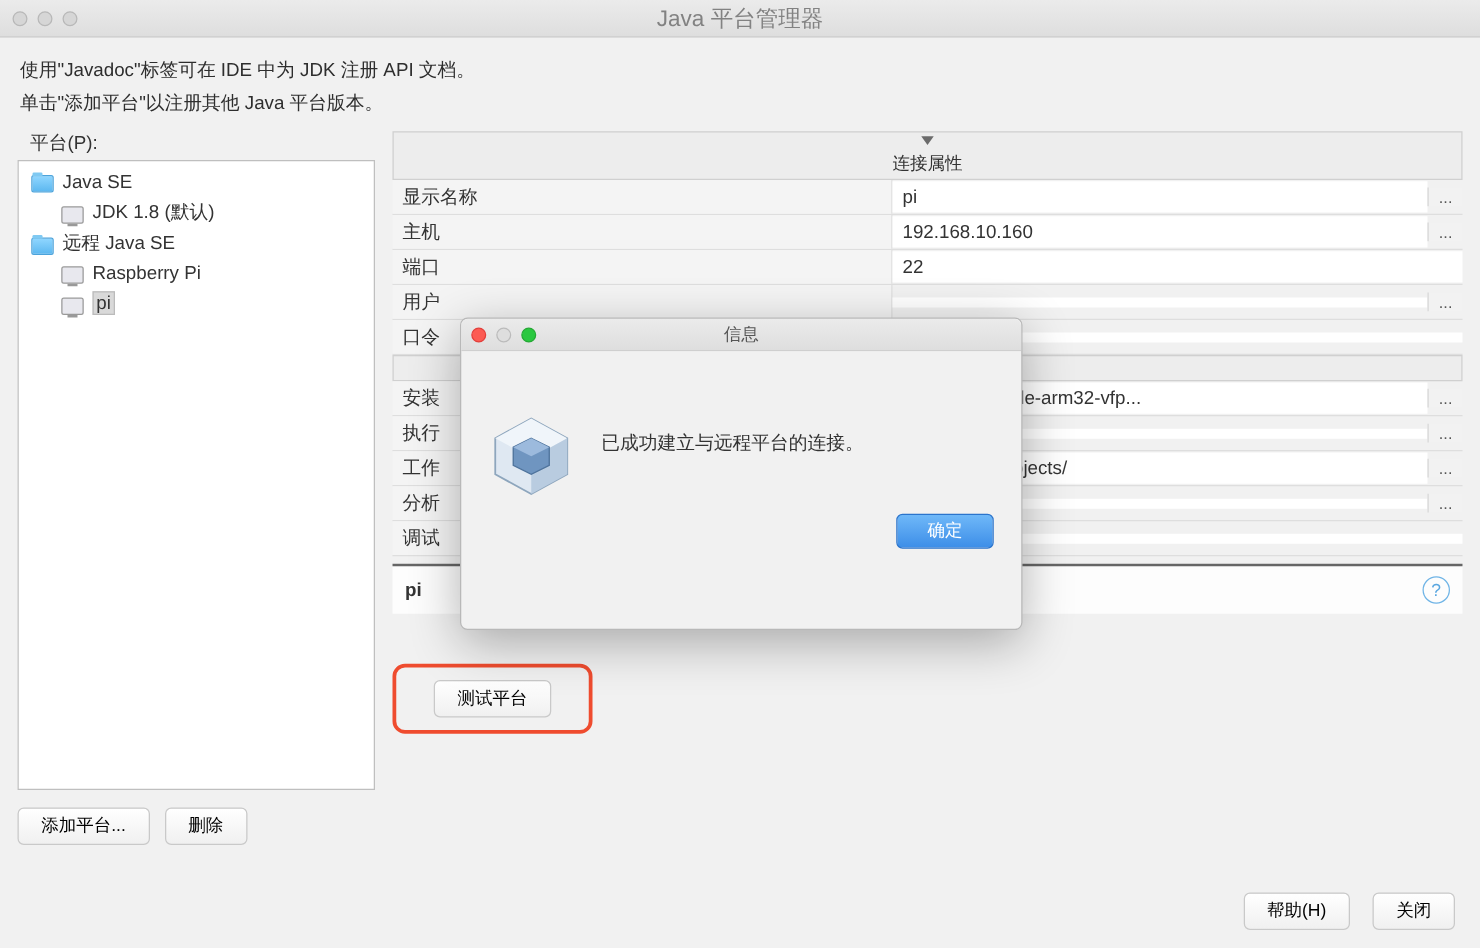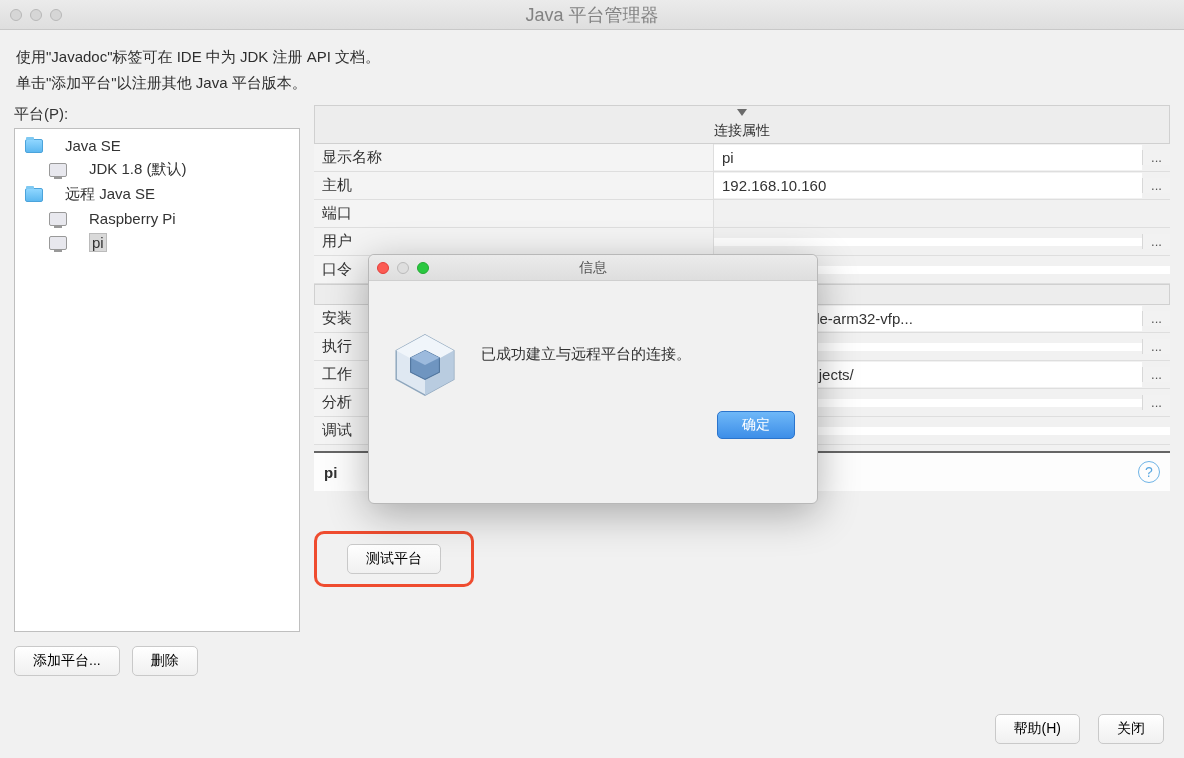--- a/index.html
+++ b/index.html
@@ -33,29 +33,29 @@
   font-size: 15px;
   color: #2e2e2e;
   line-height: 1.7;
 }
 .content {
   display: flex;
   padding: 0 14px;
   gap: 14px;
 }
 .left-col { width: 286px; }
-.plat-label { font-size: 15px; margin-bottom: 4px; }
+.plat-label { font-size: 15px; margin-bottom: 4px; margin-left: 10px; }
 .tree {
   border: 1px solid #bfbfbf;
   background: #fff;
   height: 504px;
   padding: 5px 4px;
   overflow: auto;
 }
-.tree-item { display:flex; align-items:center; gap:22px; padding:3px 6px; font-size:15px; }
+.tree-item { display:flex; align-items:flex-end; gap:7px; padding:3px 6px; font-size:15px; }
 .tree-item.indent1 { padding-left: 30px; }
 .folder-icon, .comp-icon { width:18px; height:14px; display:inline-block; flex-shrink:0; }
 .folder-icon { background: linear-gradient(#8fd6ff,#5db8f0); border-radius:2px; border:1px solid #4ba3db; position:relative; }
 .folder-icon::before { content:""; position:absolute; top:-3px; left:0; width:8px; height:3px; background:#7fc9f2; border-radius:1px 1px 0 0; }
 .comp-icon { background:#e8e8ee; border:1px solid #999; border-radius:2px; position:relative; }
 .comp-icon::after { content:""; position:absolute; bottom:-3px; left:4px; width:8px; height:2px; background:#999; }
 .selected { background:#d9d9d9; border:1px solid #bbb; padding:0 2px; }
 .btn-row { display:flex; gap:12px; margin-top:14px; }
 .mac-btn {
   background: linear-gradient(#ffffff,#f0f0f0);
@@ -153,20 +153,21 @@
         <div class="prop-value">pi</div>
         <div class="prop-ellipsis">...</div>
       </div>
       <div class="prop-row">
         <div class="prop-label">主机</div>
         <div class="prop-value">192.168.10.160</div>
         <div class="prop-ellipsis">...</div>
       </div>
       <div class="prop-row">
         <div class="prop-label">端口</div>
+        <div class="prop-value">22</div>
       </div>
       <div class="prop-row">
         <div class="prop-label">用户</div>
         <div class="prop-value"></div>
         <div class="prop-ellipsis">...</div>
       </div>
       <div class="prop-row">
         <div class="prop-label">口令</div>
         <div class="prop-value"></div>
       </div>

